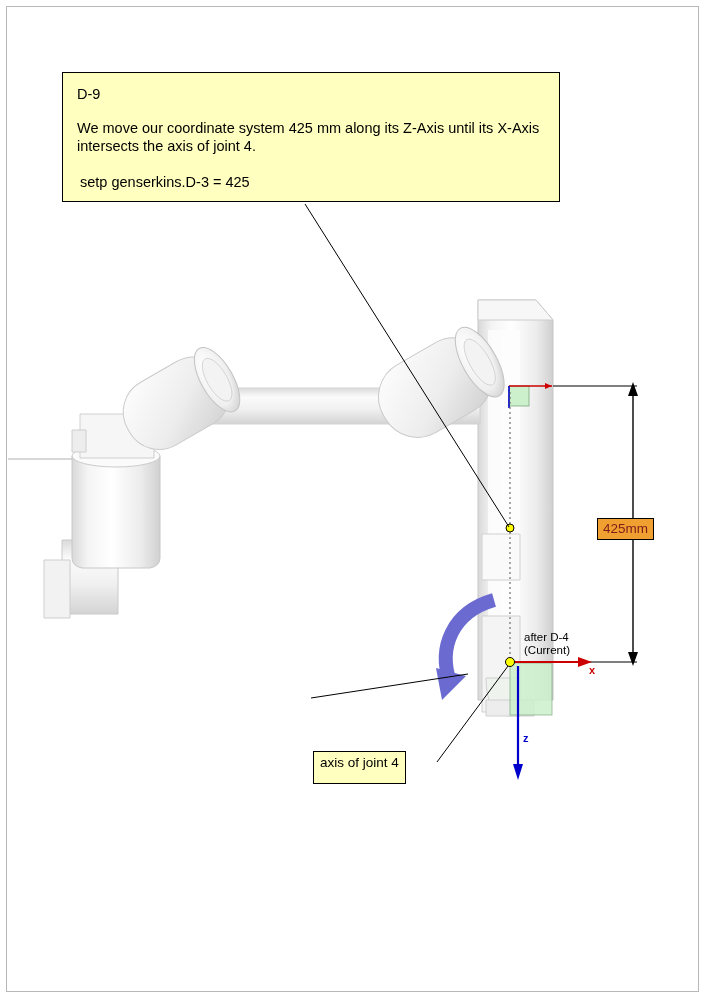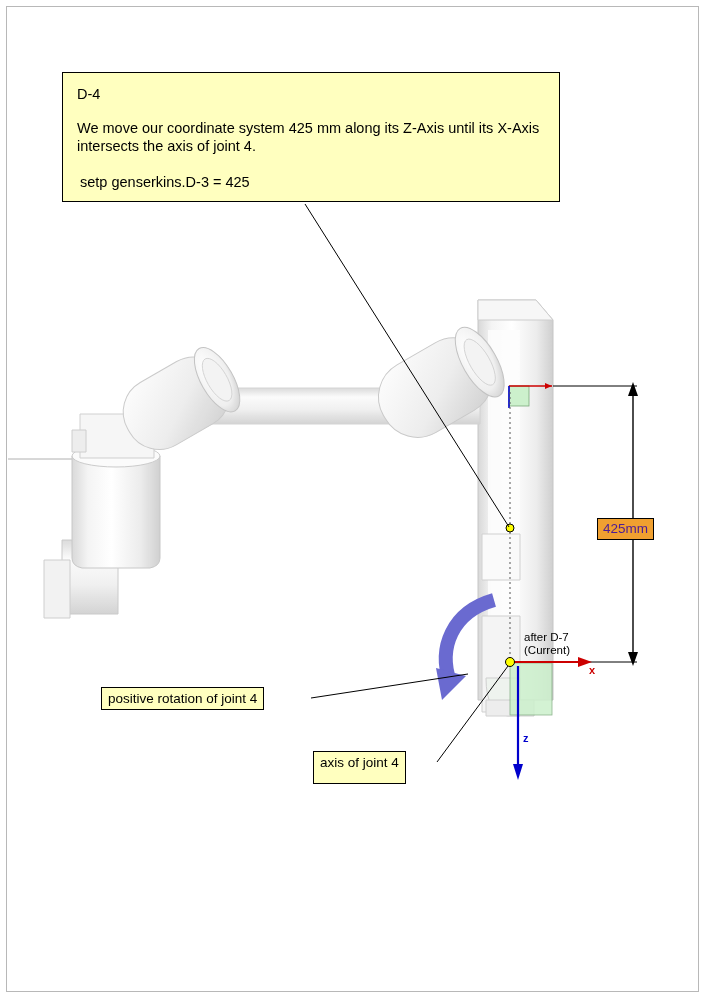--- a/index.html
+++ b/index.html
@@ -75,21 +75,21 @@
     top: 751px;
     height: 33px;
   }
   .badge-425 {
     position: absolute;
     left: 597px;
     top: 518px;
     height: 22px;
     background: #f0a030;
     border: 1px solid #000000;
-    color: #4c1d95;
+    color: #7f1d1d;
     font-size: 13.5px;
     padding: 2px 5px;
     box-sizing: border-box;
     white-space: nowrap;
   }
 
   
   .axis-label {
     position: absolute;
     font-size: 11px;
@@ -219,32 +219,31 @@
       <path d="M494,600 C452,612 438,648 450,682" stroke="#6a6ad0" stroke-width="14" fill="none" stroke-linecap="butt"></path>
       <polygon points="442,700 466,676 436,668" fill="#6a6ad0"></polygon>
     </g>
 
     <line x1="305" y1="204" x2="509" y2="527" stroke="#000000" stroke-width="1"></line>
     <line x1="311" y1="698" x2="468" y2="674" stroke="#000000" stroke-width="1"></line>
     <line x1="437" y1="762" x2="508" y2="666" stroke="#000000" stroke-width="1"></line>
   </svg>
 
   <div class="callout callout-main">
-    <p class="title">D-4</p>
+    <p class="title">D-9</p>
     <p class="body">We move our coordinate system  425 mm along its Z-Axis until its X-Axis intersects the axis of joint 4.</p>
     <p class="code">setp genserkins.D-3 = 425</p>
   </div>
 
-  <div class="callout callout-small callout-rot">positive rotation of joint 4</div>
 
   <div class="callout callout-small callout-axis">axis of joint 4</div>
 
   <div class="badge-425">425mm</div>
 
   <div class="frame-note">
-    <div>after D-7</div>
+    <div>after D-4</div>
     <div>(Current)</div>
   </div>
 
   <div class="axis-label axis-x">x</div>
   <div class="axis-label axis-z">z</div>
 
 </div>
 
 </body></html>

